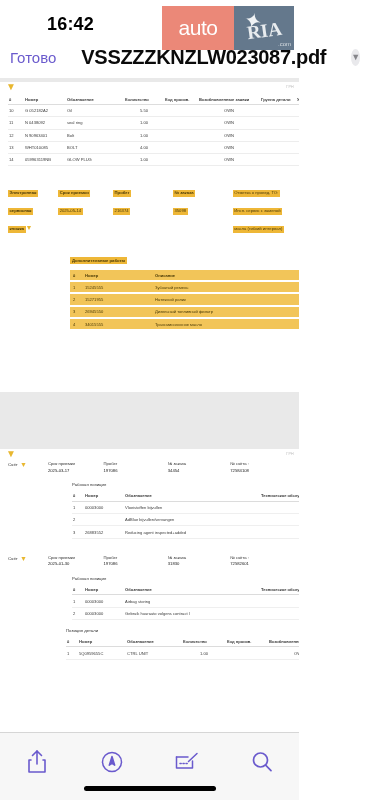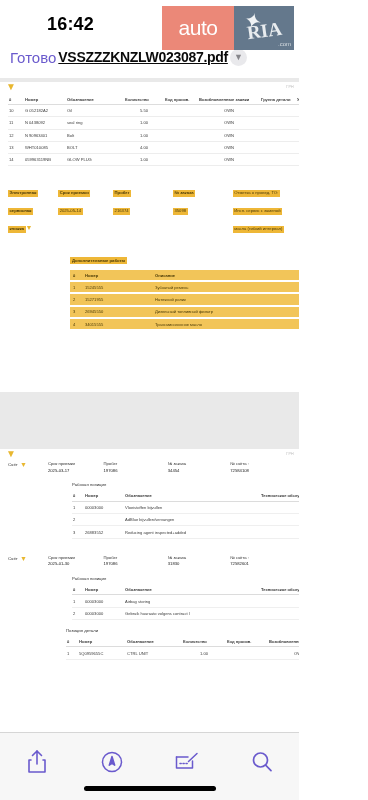--- a/index.html
+++ b/index.html
@@ -49,28 +49,27 @@
     color:#f0f3f5; font-size:21px; transform:rotate(15deg);
   }
   .wm-ria-com {
     position:absolute; bottom:3px; right:3px;
     color:#d8dee3; font-size:6px;
   }
 
   
   .navbar {
     height:34px; display:flex; align-items:center;
-    padding:0 10px; gap:2px; background:#fff;
+    padding:0 10px; gap:25px; background:#fff;
     position:relative; z-index:5;
   }
   .nav-done { color:#6a5acd; font-size:15px; }
   .nav-title {
-    font-size:14px; font-weight:700; color:#0a0a0a;
+    font-size:20px; font-weight:700; color:#0a0a0a;
     letter-spacing:-0.3px;
-    text-decoration:underline;
   }
   .nav-chevron {
     width:17px; height:17px; border-radius:50%;
     background:#e9e9ec; color:#86868b;
     display:flex; align-items:center; justify-content:center;
     font-size:9px; line-height:1;
   }
 
   
   .pdf-area {

